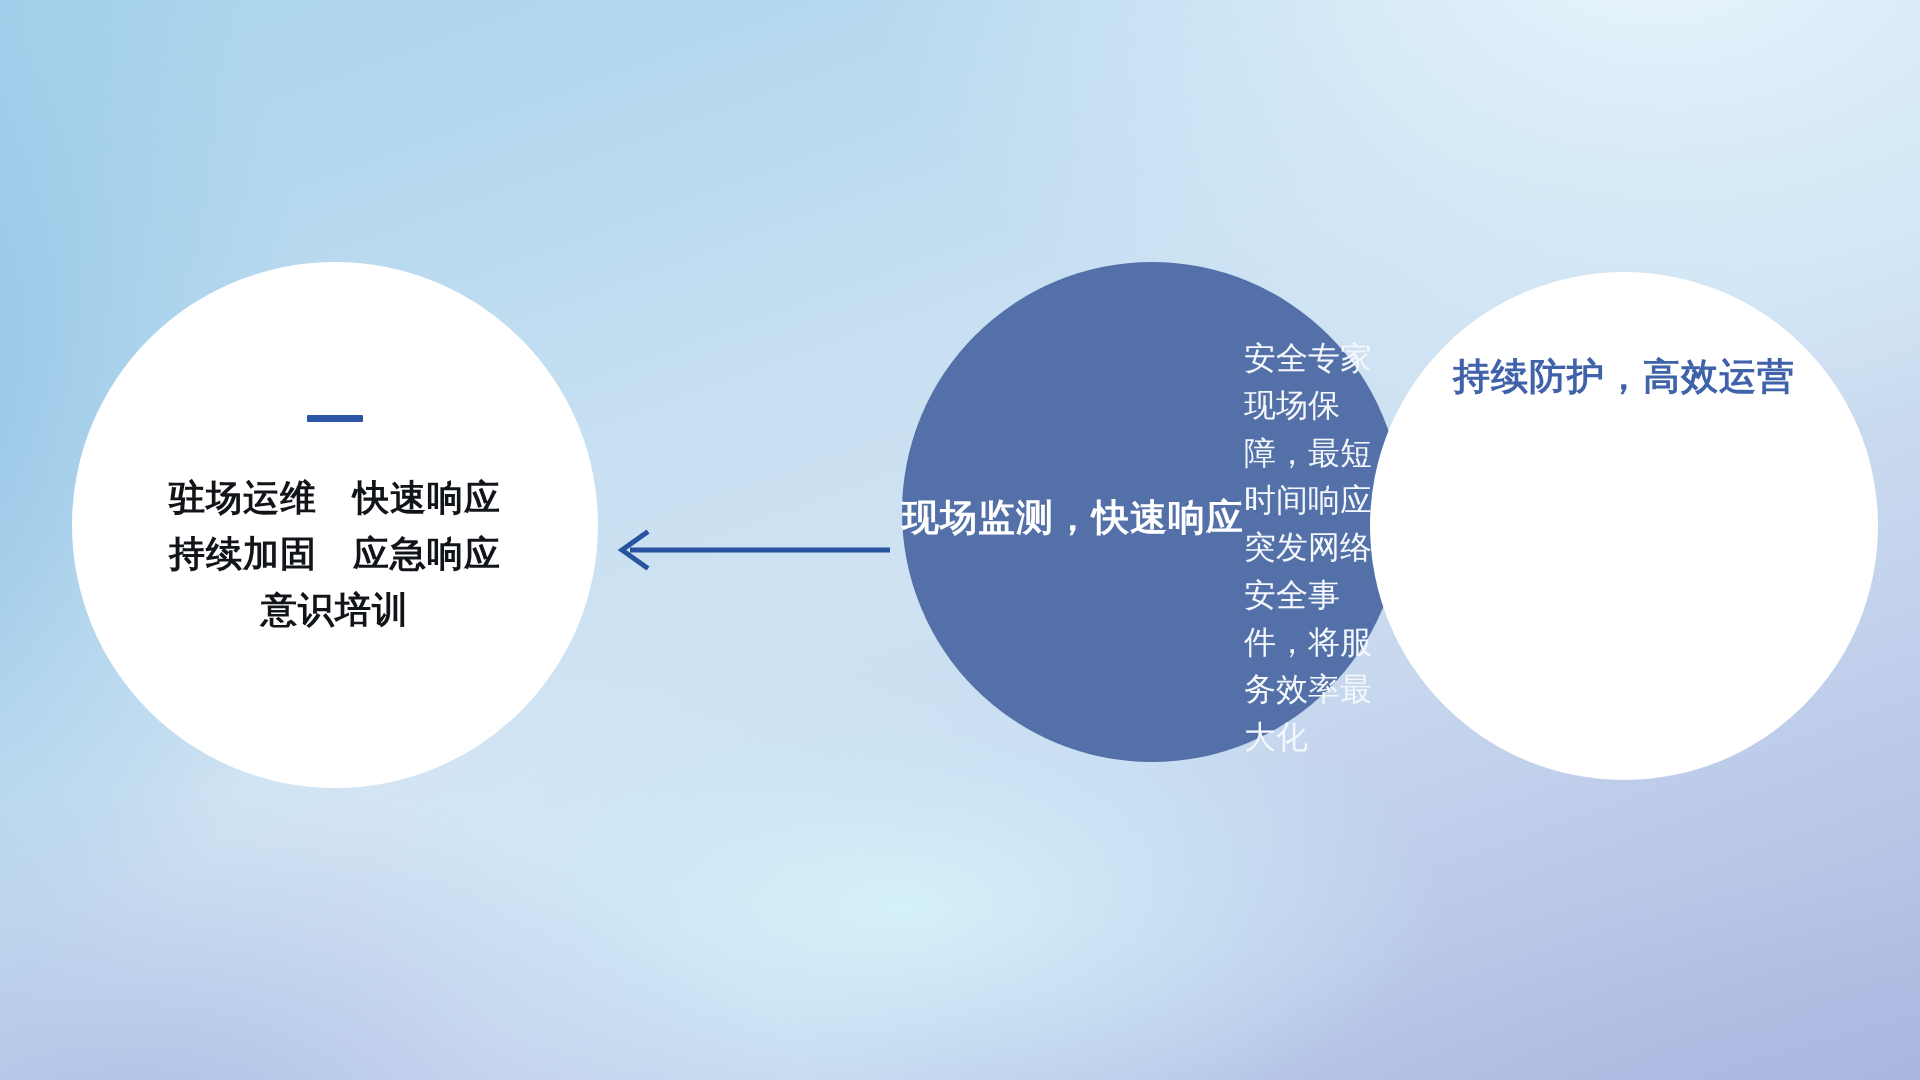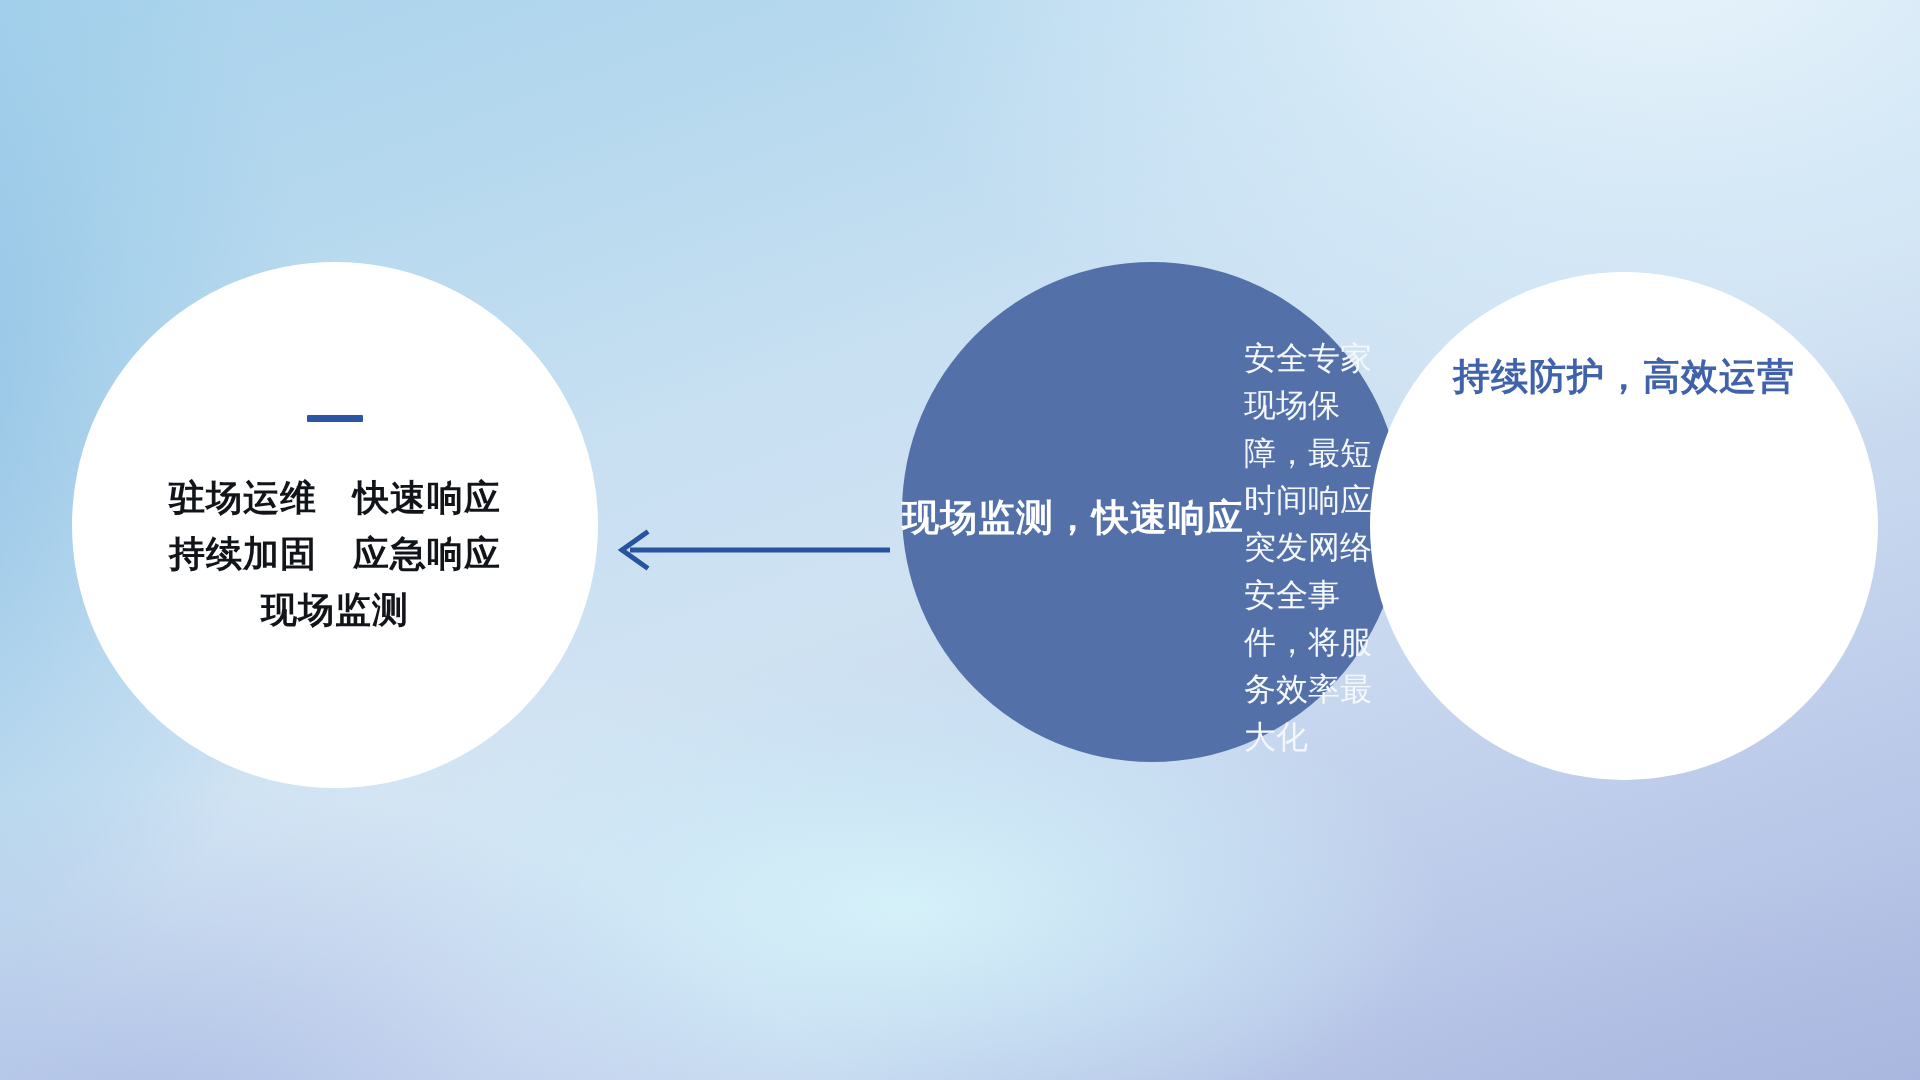--- a/index.html
+++ b/index.html
@@ -153,21 +153,21 @@
         <span>驻场运维</span>
         <span>快速响应</span>
       </div>
 
       <div class="tag-row">
         <span>持续加固</span>
         <span>应急响应</span>
       </div>
 
       <div class="tag-row single">
-        <span>现场监测</span>
+        <span>意识培训</span>
       </div>
 
     </div>
   </div>
 
   <div class="arrow-wrap">
     <svg width="290" height="50" viewBox="0 0 290 50" xmlns="http://www.w3.org/2000/svg">
       <line x1="290" y1="25" x2="30" y2="25" stroke="#27539f" stroke-width="5"></line>
       <polyline points="46,8 22,25 46,42" fill="none" stroke="#27539f" stroke-width="5" stroke-linecap="square"></polyline>
     </svg>

